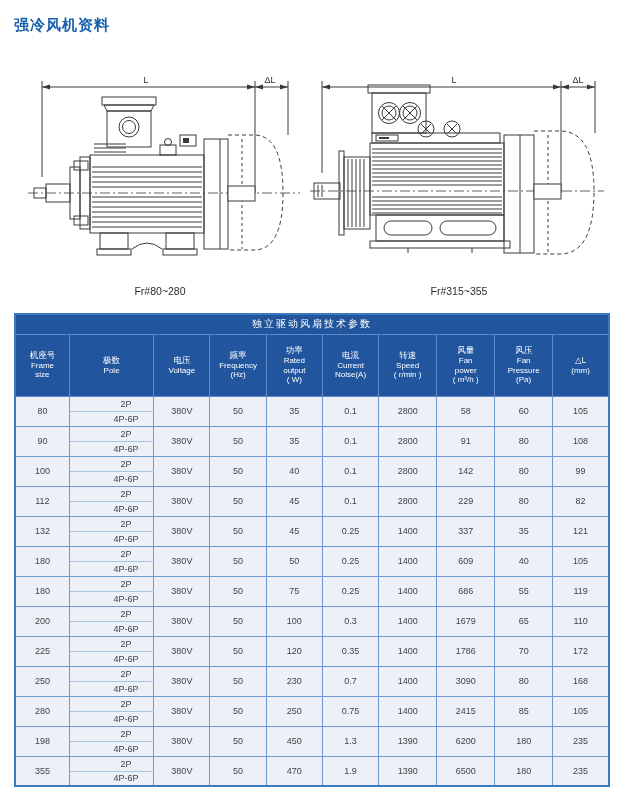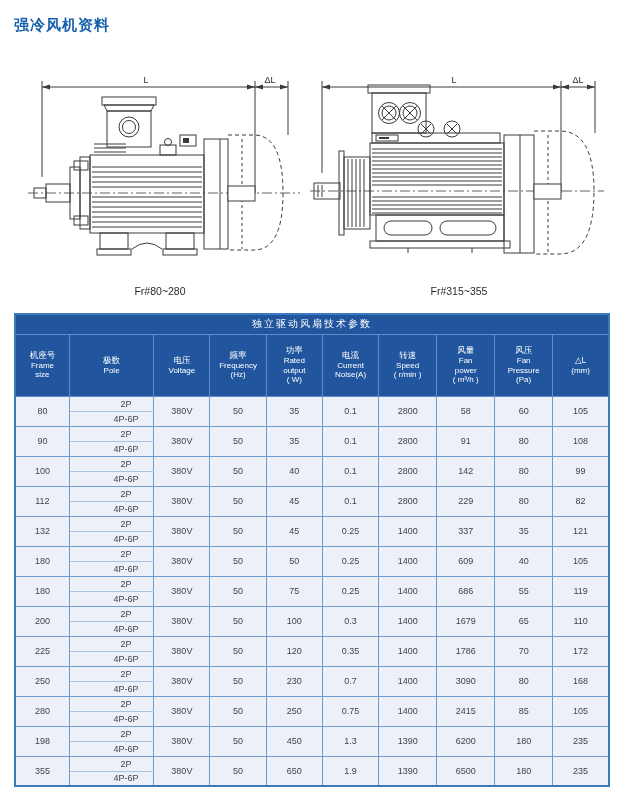--- a/index.html
+++ b/index.html
@@ -439,21 +439,21 @@
           <td class="cell-value" rowspan="2">235</td>
         </tr>
         <tr>
           <td class="cell-pole pole-bottom">4P-6P</td>
         </tr>
         <tr>
           <td class="cell-frame" rowspan="2">355</td>
           <td class="cell-pole pole-top">2P</td>
           <td class="cell-value" rowspan="2">380V</td>
           <td class="cell-value" rowspan="2">50</td>
-          <td class="cell-value" rowspan="2">650</td>
+          <td class="cell-value" rowspan="2">470</td>
           <td class="cell-value" rowspan="2">1.9</td>
           <td class="cell-value" rowspan="2">1390</td>
           <td class="cell-value" rowspan="2">6500</td>
           <td class="cell-value" rowspan="2">180</td>
           <td class="cell-value" rowspan="2">235</td>
         </tr>
         <tr>
           <td class="cell-pole pole-bottom">4P-6P</td>
         </tr>
       </tbody>

